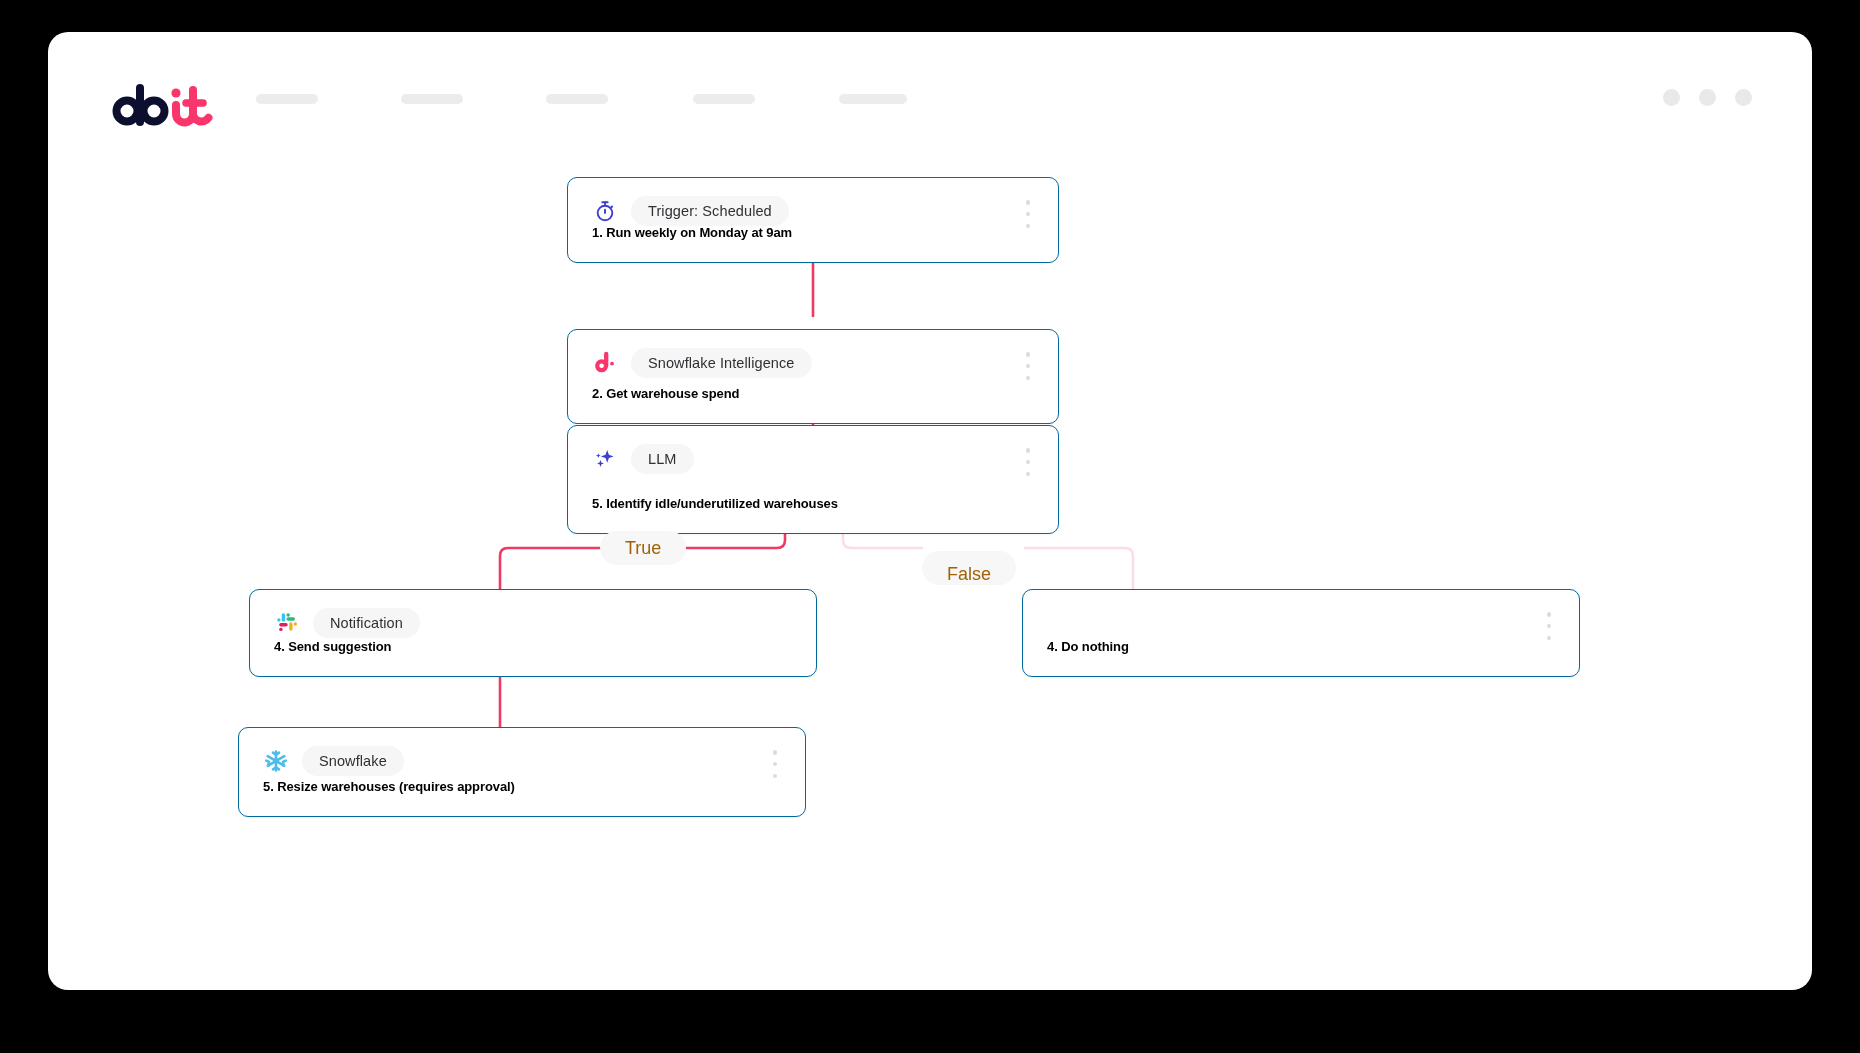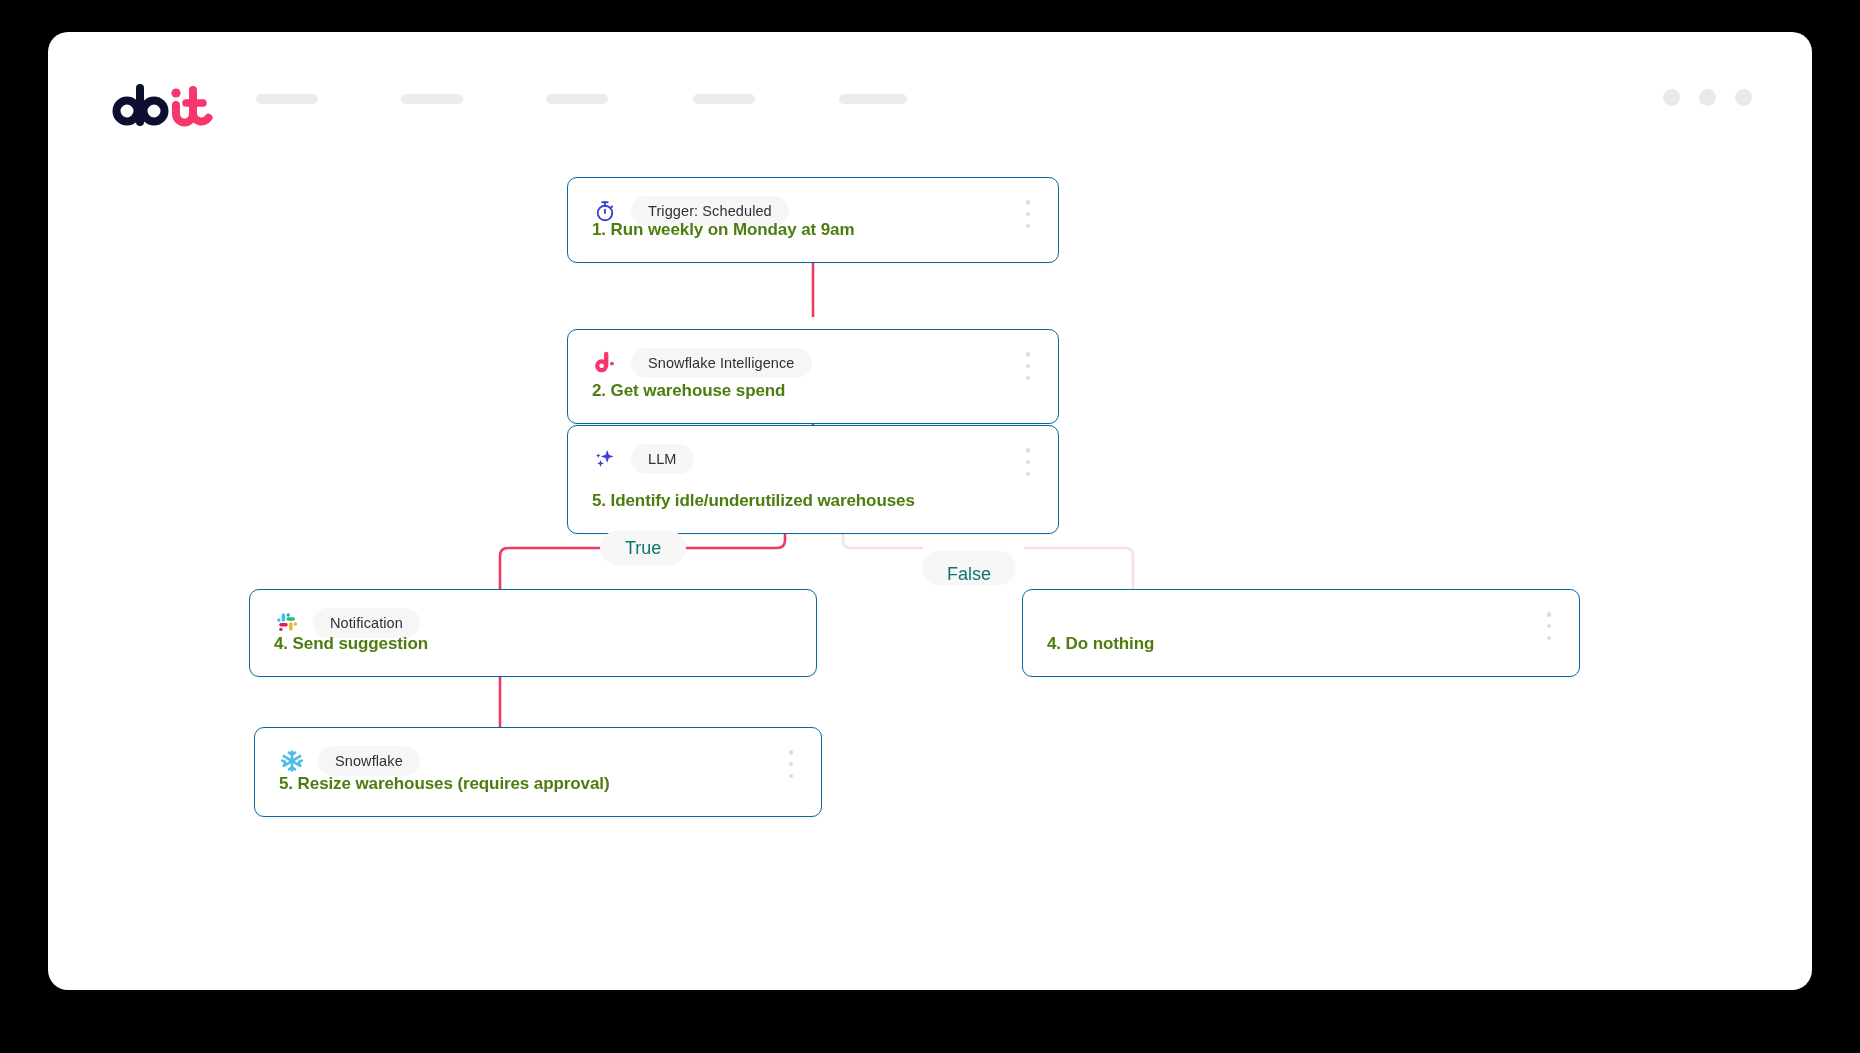--- a/index.html
+++ b/index.html
@@ -121,23 +121,23 @@
     font-size: 14.5px;
     color: #2f3034;
     white-space: nowrap;
     letter-spacing: 0.1px;
   }
 
   .node-title {
     position: absolute;
     left: 24px;
     bottom: 22px;
-    font-size: 17px;
+    font-size: 13px;
     font-weight: bold;
-    color: #4d7c0f;
+    color: #000000;
     letter-spacing: -0.1px;
     white-space: nowrap;
   }
 
   .kebab {
     position: absolute;
     right: 22px;
     top: 20px;
     width: 16px;
     height: 32px;
@@ -159,21 +159,21 @@
   .branch-label {
     position: absolute;
     height: 34px;
     padding: 0 25px;
     border-radius: 17px;
     background: #f7f7f8;
     display: flex;
     align-items: center;
     justify-content: center;
     font-size: 18px;
-    color: #0f766e;
+    color: #a16207;
     z-index: 5;
   }
 </style>
 </head>
 <body>
 
 <div id="app-window">
 
   <div id="header">
 
@@ -309,21 +309,21 @@
 
             <rect x="13.6" y="10.8" width="3.3" height="8.2" rx="1.65" fill="#ecb22e"></rect>
             <rect x="17.9" y="10.8" width="3.3" height="3.3" rx="1.65" fill="#ecb22e"></rect>
           </svg>
         </span>
         <span class="badge-pill">Notification</span>
       </div>
       <div class="node-title">4.  Send suggestion</div>
     </div>
 
-    <div class="node" style="left:206px; top:570px; width:568px; height:90px;">
+    <div class="node" style="left:190px; top:570px; width:568px; height:90px;">
       <div class="node-badge-row">
         <span class="node-icon">
           <svg width="26" height="26" viewBox="0 0 24 24" fill="none" stroke="#4cbdea" stroke-width="2.4" stroke-linecap="round">
             <path d="M12 3.2 L12 20.8"></path>
             <path d="M4.4 7.6 L19.6 16.4"></path>
             <path d="M19.6 7.6 L4.4 16.4"></path>
             <path d="M9.2 4.3 L12 6.1 L14.8 4.3"></path>
             <path d="M9.2 19.7 L12 17.9 L14.8 19.7"></path>
             <path d="M3.4 11.0 L4.9 13.1 L3.4 15.2" transform="rotate(-30 4.4 12)"></path>
             <path d="M20.6 11.0 L19.1 13.1 L20.6 15.2" transform="rotate(30 19.6 12)"></path>

